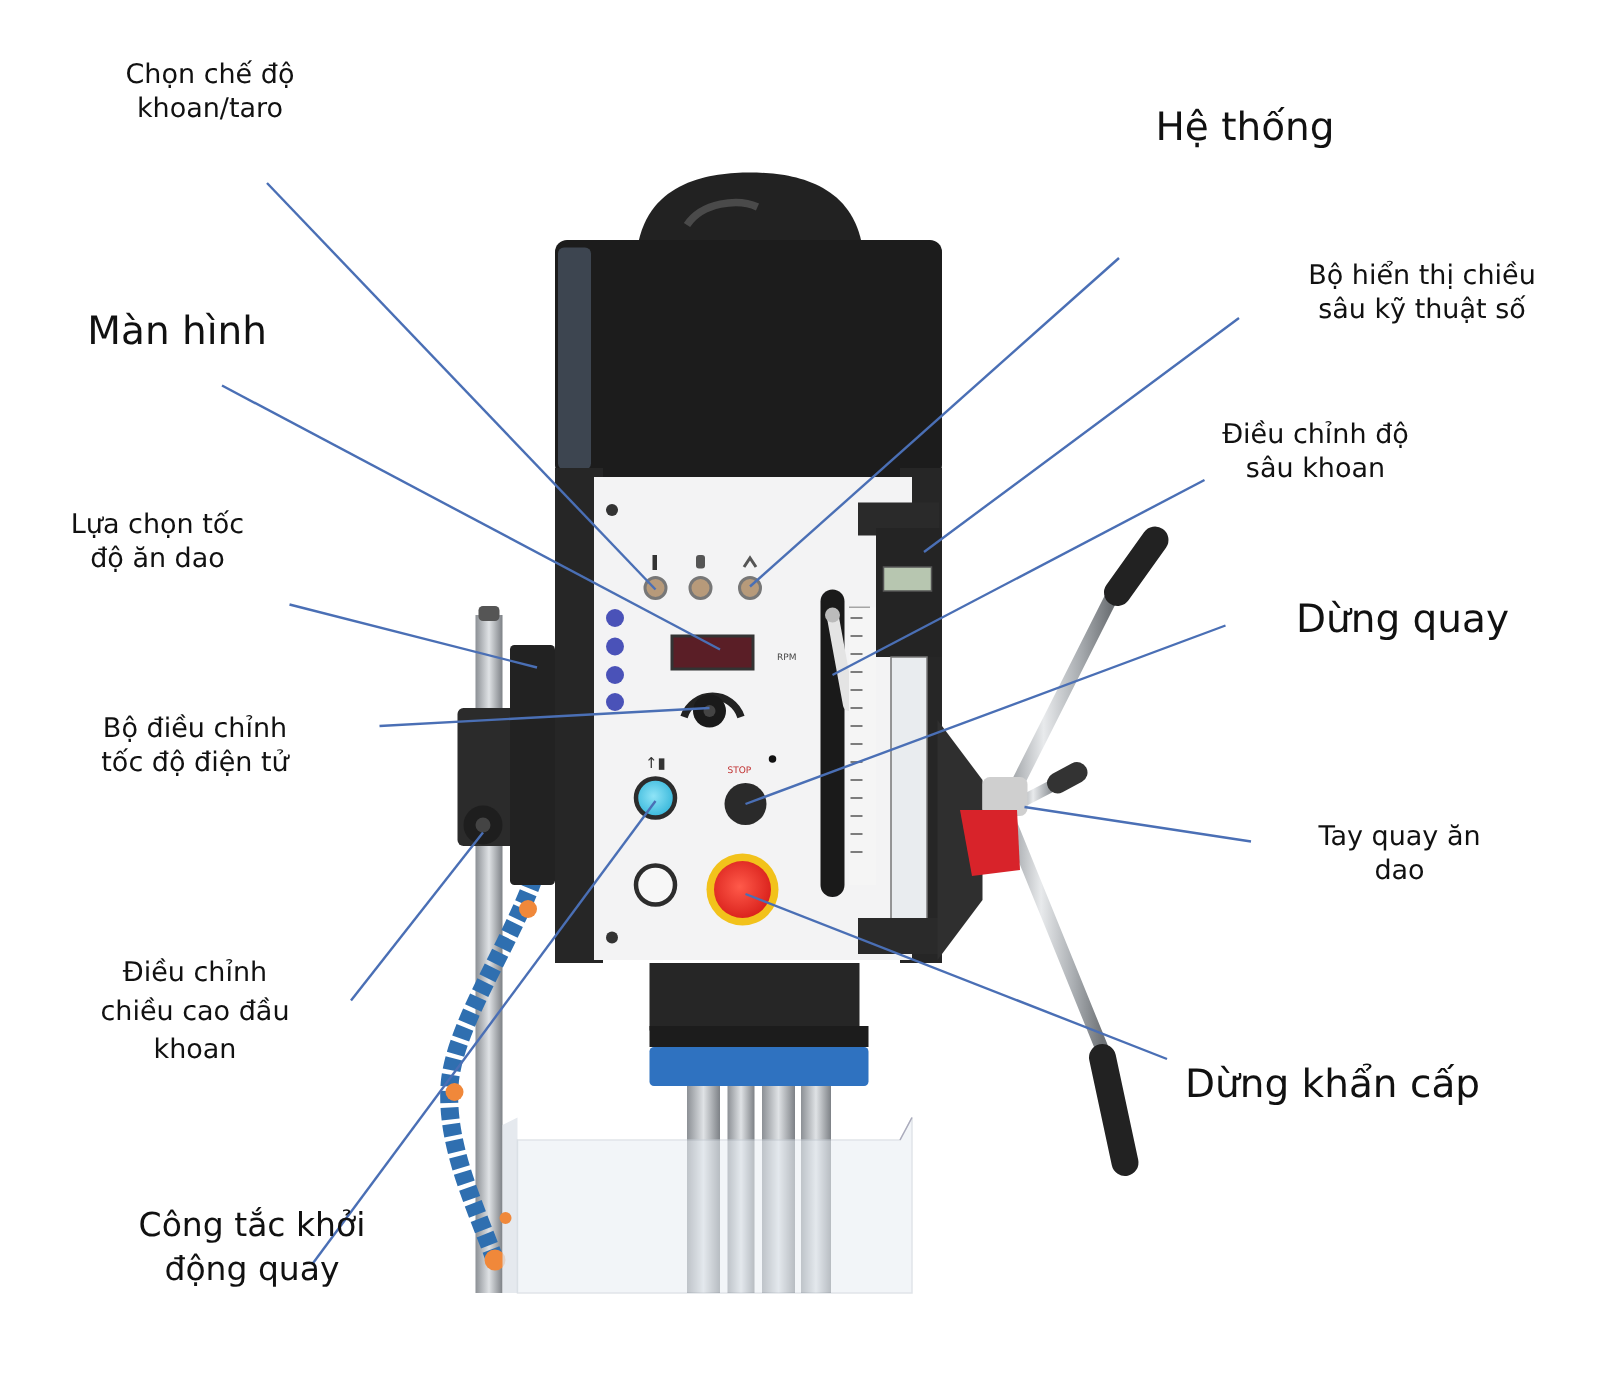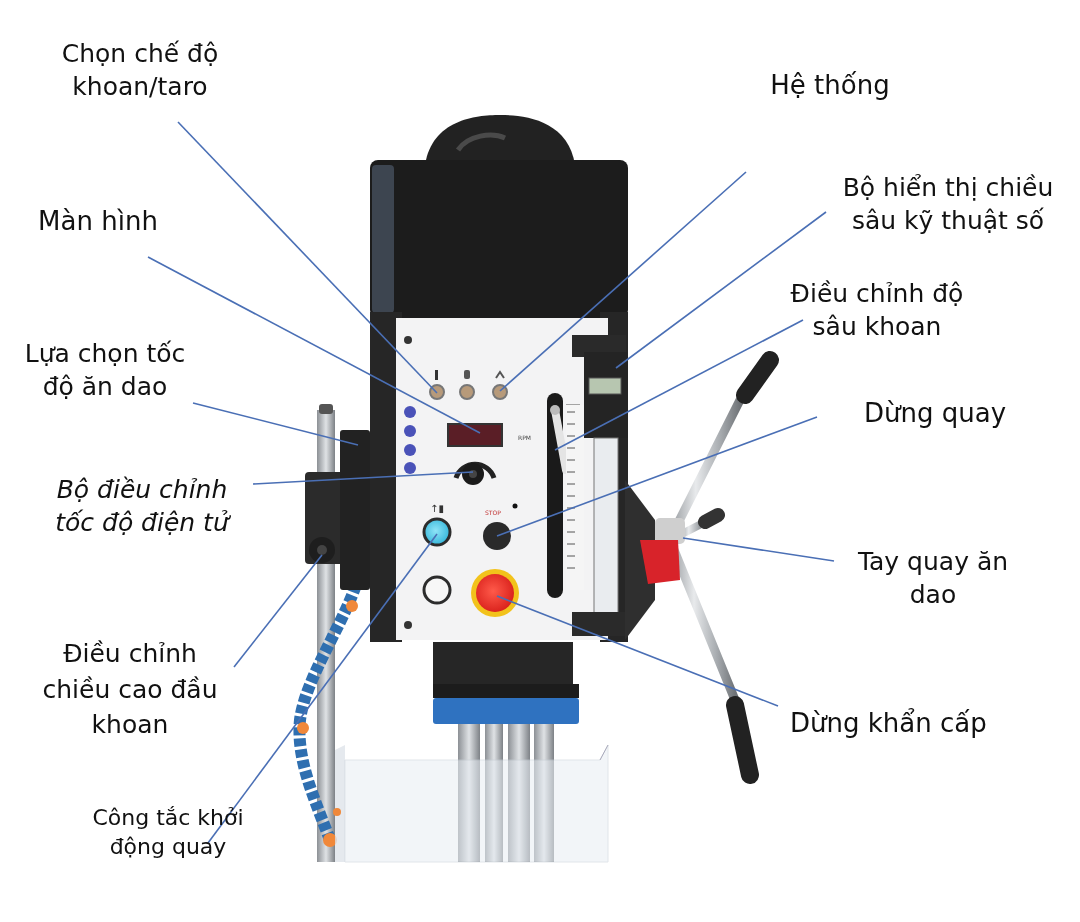--- a/index.html
+++ b/index.html
@@ -1,20 +1,20 @@
 <!DOCTYPE html>
 <html><head>
 <meta charset="utf-8">
 <style>
   html, body { margin: 0; padding: 0; background: #ffffff; }
   body { width: 1080px; height: 922px; position: relative; overflow: hidden; font-family: "DejaVu Sans", sans-serif; color: #111111; }
   .stage { position: absolute; left: 0; top: 0; width: 1080px; height: 922px; }
   svg.art { position: absolute; left: 0; top: 0; }
   .label { position: absolute; text-align: center; line-height: 1.3; color: #111; white-space: nowrap; }
-  .sz-m { font-size: 25px; }
+  .sz-m { font-size: 18px; }
   .sz-s { font-size: 22px; }
   .sz-l { font-size: 26px; line-height: 1.35; }
 </style>
 </head>
 <body>
 
 <div class="stage">
 
   <svg class="art" width="1080" height="922" viewBox="0 0 1080 922">
     <defs>
@@ -203,39 +203,39 @@
 
   <div class="label sz-l" style="left:725px; top:68px; width:210px;">
     <div>Hệ thống</div>
   </div>
 
   <div class="label sz-m" style="left:828px; top:172px; width:240px;">
     <div>Bộ hiển thị chiều</div>
     <div>sâu kỹ thuật số</div>
   </div>
 
-  <div class="label sz-l" style="left:18px; top:204px; width:160px; text-align:center;">
+  <div class="label sz-l" style="left:18px; top:204px; width:160px; text-align:right;">
     <div>Màn hình</div>
   </div>
 
   <div class="label sz-m" style="left:772px; top:278px; width:210px;">
     <div>Điều chỉnh độ</div>
     <div>sâu khoan</div>
   </div>
 
   <div class="label sz-m" style="left:5px; top:338px; width:200px;">
     <div>Lựa chọn tốc</div>
     <div>độ ăn dao</div>
   </div>
 
   <div class="label sz-l" style="left:830px; top:396px; width:210px; text-align:center;">
     <div>Dừng quay</div>
   </div>
 
-  <div class="label sz-m" style="left:37px; top:474px; width:210px;font-style:italic;">
+  <div class="label sz-m" style="left:25px; top:474px; width:210px;">
     <div>Bộ điều chỉnh</div>
     <div>tốc độ điện tử</div>
   </div>
 
   <div class="label sz-m" style="left:838px; top:546px; width:190px;">
     <div>Tay quay ăn</div>
     <div>dao</div>
   </div>
 
   <div class="label sz-m" style="left:20px; top:636px; width:220px; line-height:1.42;">

